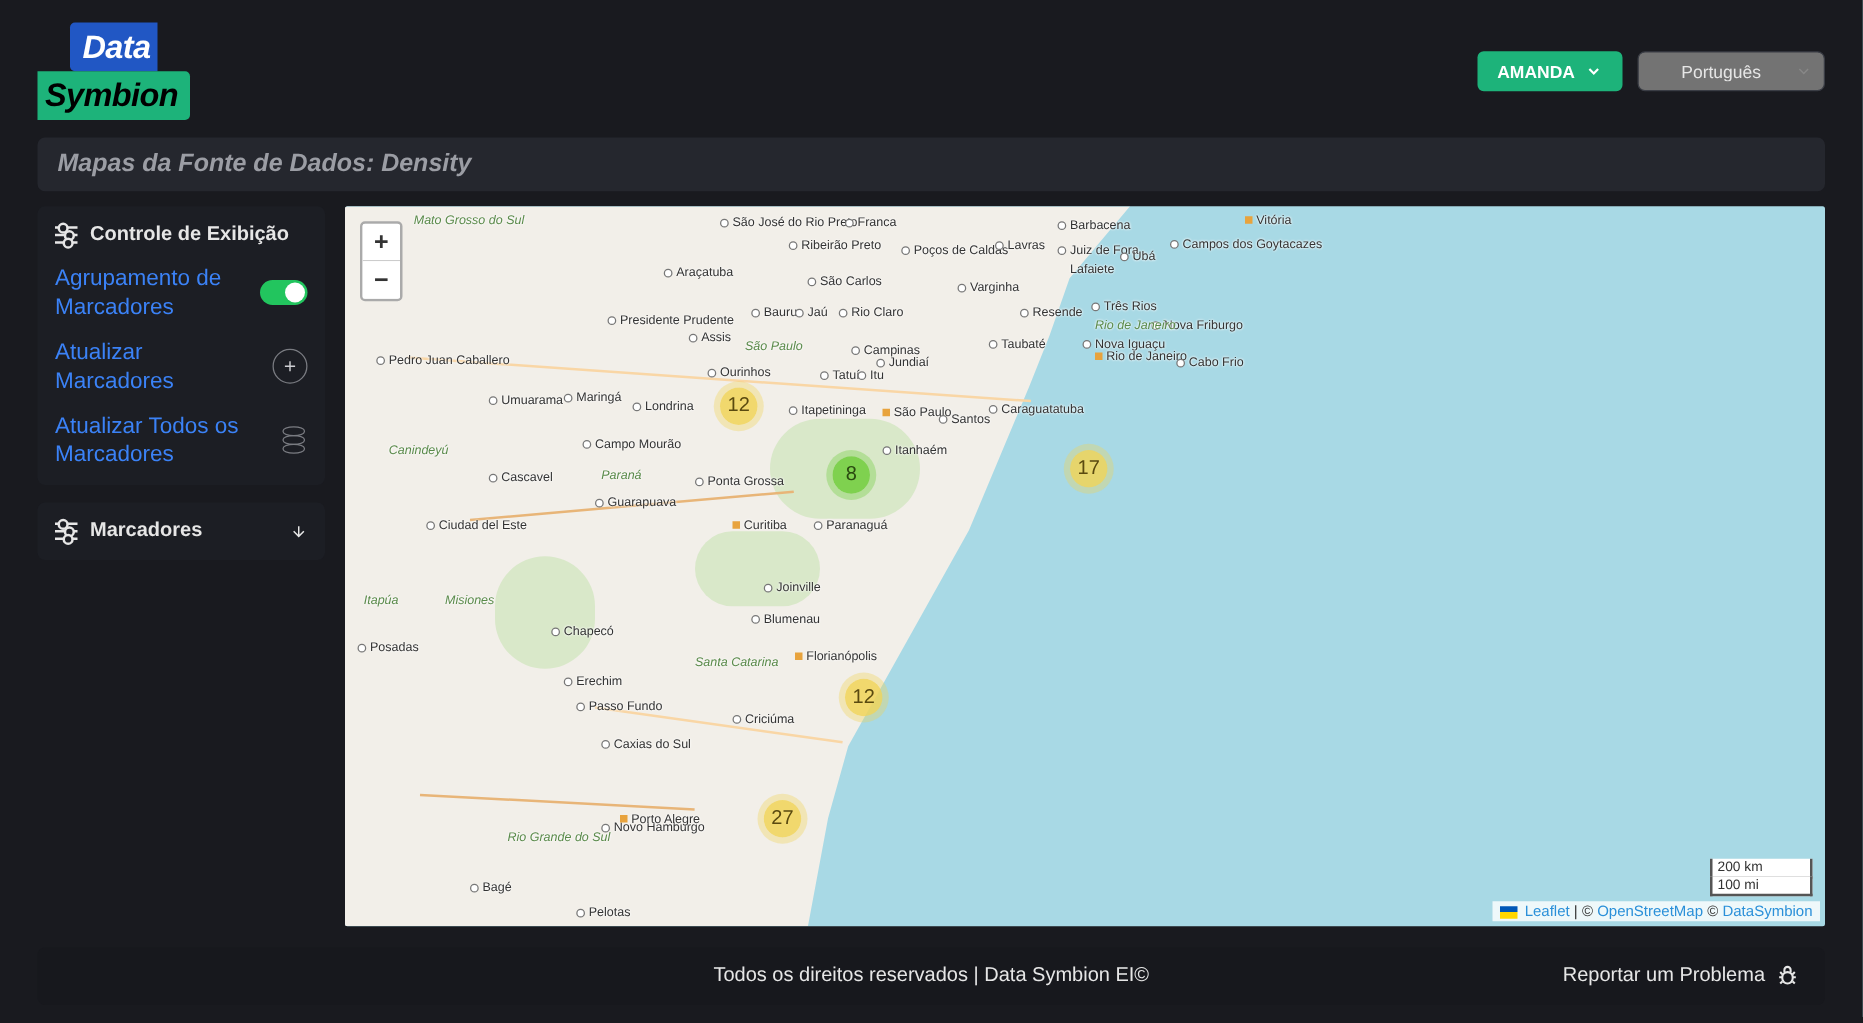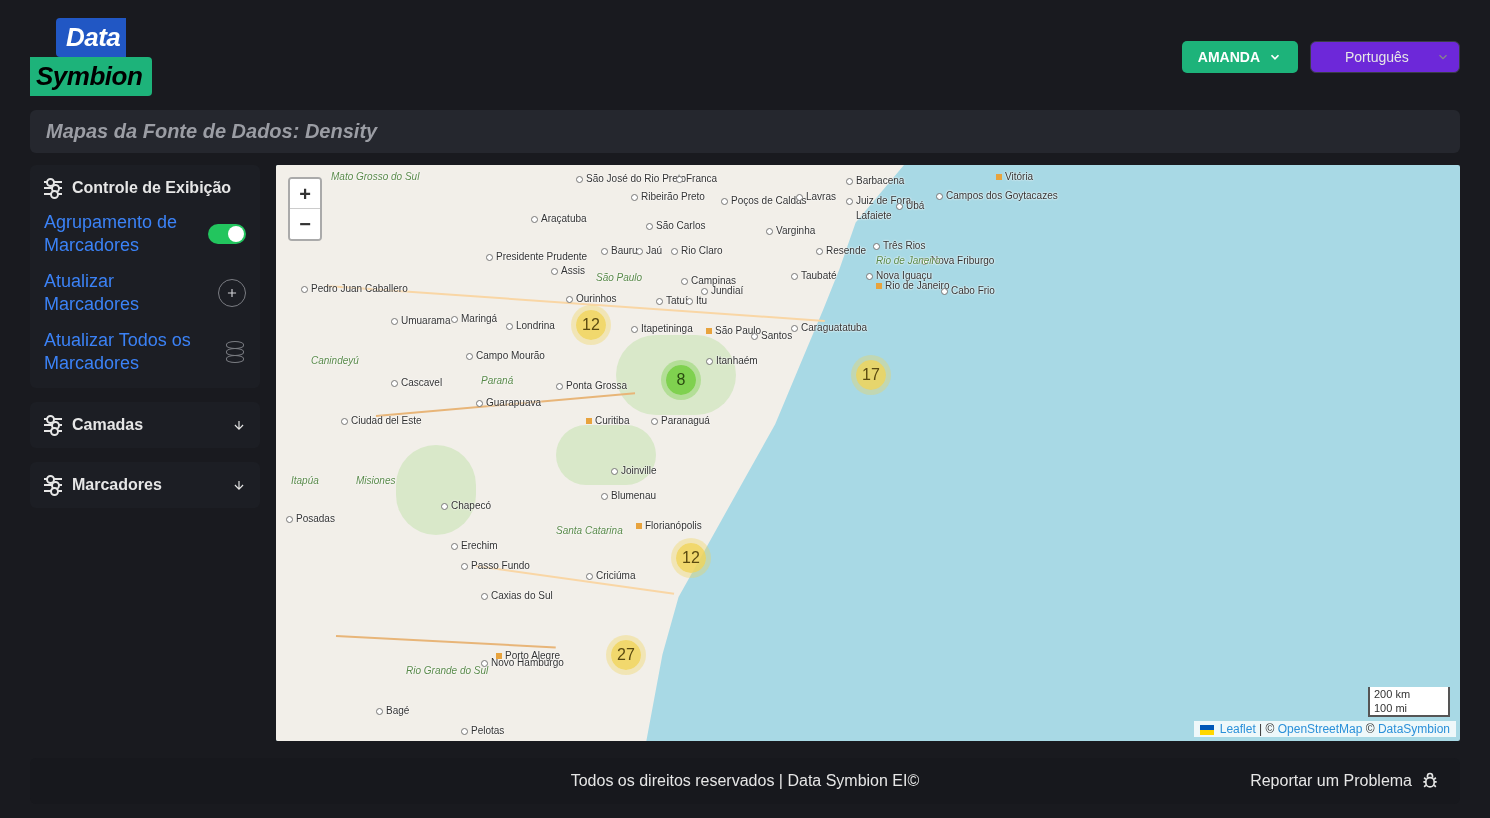--- a/index.html
+++ b/index.html
@@ -20,21 +20,21 @@
   html,body{margin:0;padding:0;background:var(--bg);color:var(--text);font-family:"Segoe UI",Arial,sans-serif;font-size:14px;}
   body{width:1490px;height:818px;overflow:hidden;position:relative;}
 
   
   .topbar{display:flex;align-items:center;justify-content:space-between;padding:18px 30px 10px 30px;}
   .logo{display:flex;align-items:center;font-weight:800;font-size:26px;font-style:italic;letter-spacing:-0.5px;flex-direction:column;}
   .logo .d{background:#2157c4;color:#fff;padding:4px 6px 4px 10px;border-radius:4px 0 0 4px;}
   .logo .s{background:var(--green);color:#000000;padding:4px 10px 4px 6px;border-radius:0 4px 4px 0;}
   .top-controls{display:flex;gap:12px;align-items:center;}
   .user-btn{background:var(--green);color:#fff;border:none;padding:8px 16px;border-radius:5px;font-weight:700;font-size:14px;display:flex;align-items:center;gap:8px;cursor:pointer;}
-  .lang-select{background:#6d28d9;color:var(--text);border:1px solid var(--border);border-radius:6px;padding:7px 28px 7px 34px;font-size:14px;position:relative;min-width:150px;appearance:none;}
+  .lang-select{background:#737373;color:var(--text);border:1px solid var(--border);border-radius:6px;padding:7px 28px 7px 34px;font-size:14px;position:relative;min-width:150px;appearance:none;}
   .lang-wrap{position:relative;}
   .lang-flag{position:absolute;left:10px;top:50%;transform:translateY(-50%);width:16px;height:12px;background:linear-gradient(to bottom,#009c3b 0%,#009c3b 100%);border-radius:1px;display:flex;align-items:center;justify-content:center;}
   .lang-flag::after{content:"";width:8px;height:8px;background:#ffdf00;transform:rotate(45deg);}
   .lang-caret{position:absolute;right:10px;top:50%;transform:translateY(-50%);pointer-events:none;}
 
   
   .title-bar{margin:4px 30px 12px 30px;background:#25272e;border-radius:6px;padding:10px 16px;font-weight:800;font-size:20px;color:#9b9da4;font-style:italic;}
 
   
   .content{display:flex;gap:16px;padding:0 30px;}
@@ -150,34 +150,20 @@
       <div class="ctrl-row">
         <span class="lbl">Atualizar Todos os Marcadores</span>
         <span class="db-icon">
             <span></span>
             <span></span>
             <span></span>
           </span>
       </div>
     </div>
 
-    <div class="panel">
-      <div class="panel-head collapsible">
-        <span class="sliders-icon">
-            <span></span>
-            <span></span>
-            <span></span>
-          </span>
-        <span>Camadas</span>
-        <span class="spacer"></span>
-        <svg class="chev" viewBox="0 0 24 24" fill="none" stroke="#e6e6e6" stroke-width="2">
-            <path d="M12 5v14M5 12l7 7 7-7"></path>
-          </svg>
-      </div>
-    </div>
 
     <div class="panel">
       <div class="panel-head collapsible">
         <span class="sliders-icon">
             <span></span>
             <span></span>
             <span></span>
           </span>
         <span>Marcadores</span>
         <span class="spacer"></span>

